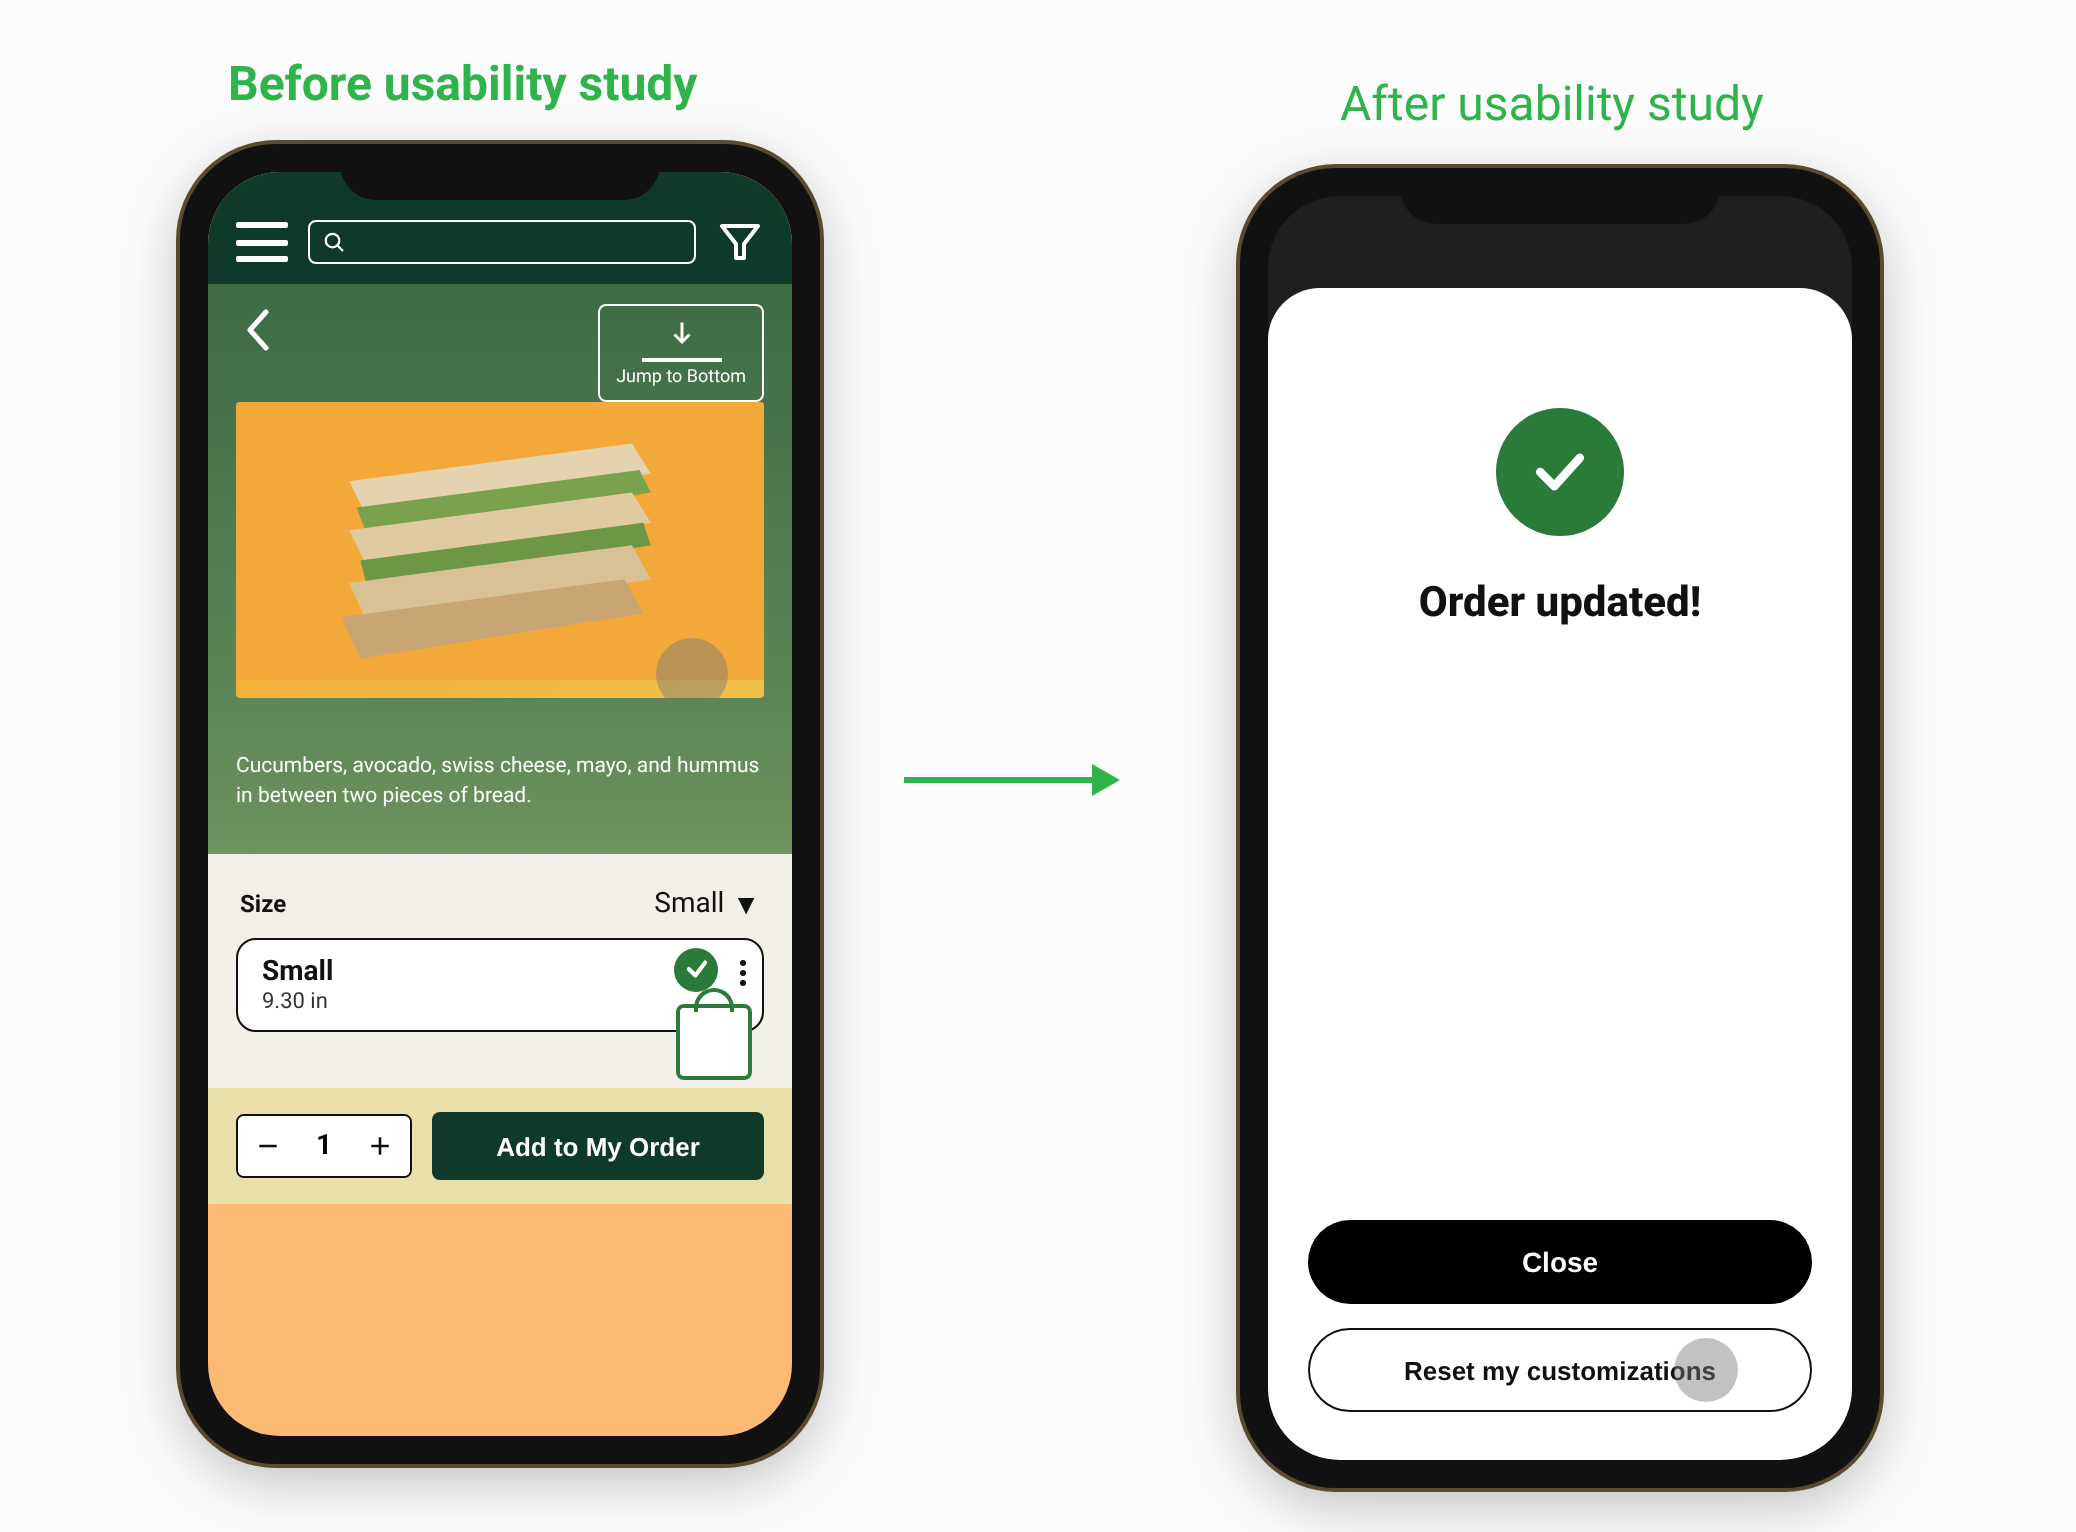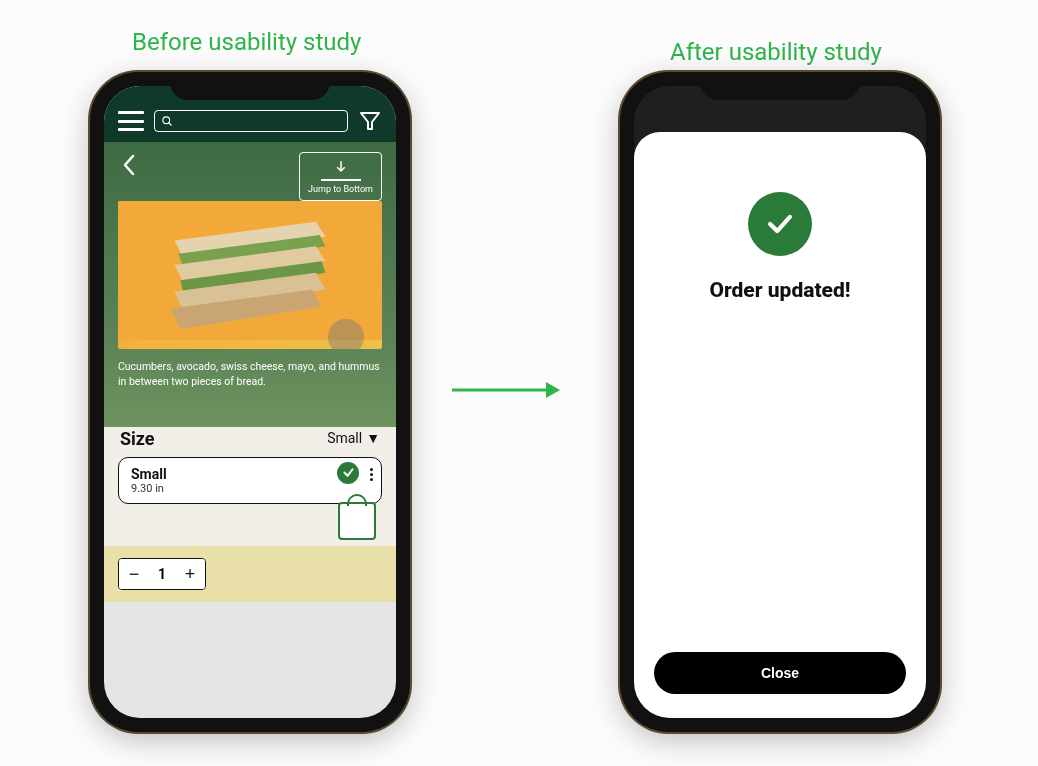--- a/index.html
+++ b/index.html
@@ -9,21 +9,21 @@
     width: 1038px;
     height: 766px;
     position: relative;
   }
   .label {
     position: absolute;
     color: #2fb34b;
     font-size: 24px;
     font-weight: 400;
   }
-  .label-before { top: 28px; left: 132px; }
+  .label-before { top: 28px; left: 114px; font-weight: bold; }
   .label-after  { top: 38px; left: 670px; }
 
   .arrow {
     position: absolute;
     top: 380px;
     left: 450px;
     width: 110px;
     height: 20px;
   }
   .arrow svg { width: 100%; height: 100%; }
@@ -32,21 +32,21 @@
   .phone {
     position: absolute;
     width: 320px;
     height: 660px;
     border-radius: 48px;
     background: #111;
     box-shadow: 0 0 0 2px #5a4a2f, 0 8px 30px rgba(0,0,0,0.25);
     overflow: hidden;
   }
   .phone-before { top: 72px; left: 90px; }
-  .phone-after  { top: 72px; left: 620px; }
+  .phone-after  { top: 84px; left: 620px; }
   .phone::before { 
     content:"";
     position:absolute; right:-4px; top:150px; width:4px; height:60px;
     background:#6a5836; border-radius:2px;
   }
   .phone::after {
     content:"";
     position:absolute; left:-4px; top:140px; width:4px; height:30px;
     background:#6a5836; border-radius:2px;
     box-shadow: 0 45px 0 #6a5836, 0 85px 0 #6a5836;
@@ -58,21 +58,21 @@
     background: #111;
     border-bottom-left-radius: 18px;
     border-bottom-right-radius: 18px;
     z-index: 20;
   }
   .screen {
     position: absolute;
     top: 14px; left: 14px; right: 14px; bottom: 14px;
     border-radius: 36px;
     overflow: hidden;
-    background: #e5e5e5;
+    background: #fdba74;
   }
 
   
   .topbar {
     height: 56px;
     display: flex;
     align-items: center;
     gap: 10px;
     padding: 14px 14px 0 14px;
     background: #0f3a2a;
@@ -102,25 +102,25 @@
   .jump svg { width:18px; height:18px; margin-bottom:1px; }
   .jump .divider { width:40px; height:1.5px; background:#fff; margin:1px 0 3px; }
 
   .product-title { color:#fff; font-size:22px; font-weight:700; margin:16px 0 10px; }
   .product-img {
     width:100%; height:148px; border-radius:2px;
     background: linear-gradient(135deg,#f5a932 0%,#f0c04a 100%);
     position:relative; overflow:hidden;
   }
   .sandwich { position:absolute; inset:0; }
-  .product-desc { color:#fff; font-size:10.5px; line-height:1.45; margin-top:10px; }
+  .product-desc { color:#fff; font-size:10.5px; line-height:1.45; margin-top:26px; }
   .dots { text-align:center; color:#888; letter-spacing:4px; font-size:10px; margin:16px 0 12px; }
 
   .size-row { display:flex; justify-content:space-between; align-items:center; padding: 0 2px 8px 2px; }
-  .size-label { font-weight:700; font-size:18px; color:#111; }
+  .size-label { font-weight:700; font-size:12px; color:#111; }
   .size-select { font-size:14px; color:#111; display:flex; align-items:center; gap:4px; }
 
   .size-card {
     background:#fff; border:1.5px solid #111; border-radius:10px;
     padding:8px 12px; display:flex; justify-content:space-between; align-items:center;
     position:relative;
   }
   .size-card .name { font-weight:700; font-size:14px; color:#111; }
   .size-card .dim { font-size:11px; color:#333; }
   .size-card .check {
@@ -288,35 +288,40 @@
       </div>
 
       <div class="bag-icon"></div>
 
       <div class="bottom-bar">
         <div class="qty">
           <button>−</button>
           <div class="val">1</div>
           <button>+</button>
         </div>
+        <button class="add-btn">Add to My Order</button>
       </div>
     </div>
 
   </div>
 </div>
 
 <div class="phone phone-after">
   <div class="notch"></div>
   <div class="screen screen-after">
     <div class="dim-bar"></div>
     <div class="modal">
       <div class="success-circle">
         <svg width="34" height="34" viewBox="0 0 24 24">
             <polyline points="5,12 10,17 19,7" fill="none" stroke="#fff" stroke-width="3" stroke-linecap="round" stroke-linejoin="round"></polyline>
           </svg>
       </div>
       <div class="modal-title">Order updated!</div>
       <div class="modal-buttons">
         <button class="btn-primary">Close</button>
+        <button class="btn-secondary">
+          <span>Reset my customizations</span>
+          <span class="touch-dot" style="right:36px; top:4px; width:32px; height:32px;"></span>
+        </button>
       </div>
     </div>
   </div>
 </div>
 
 </body></html>

